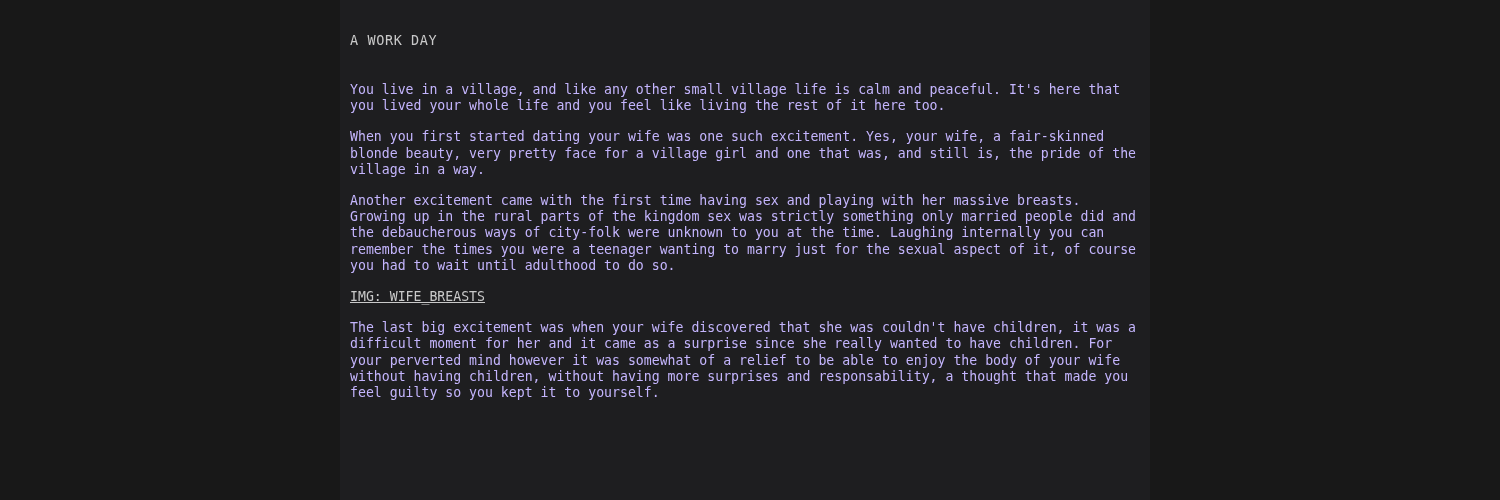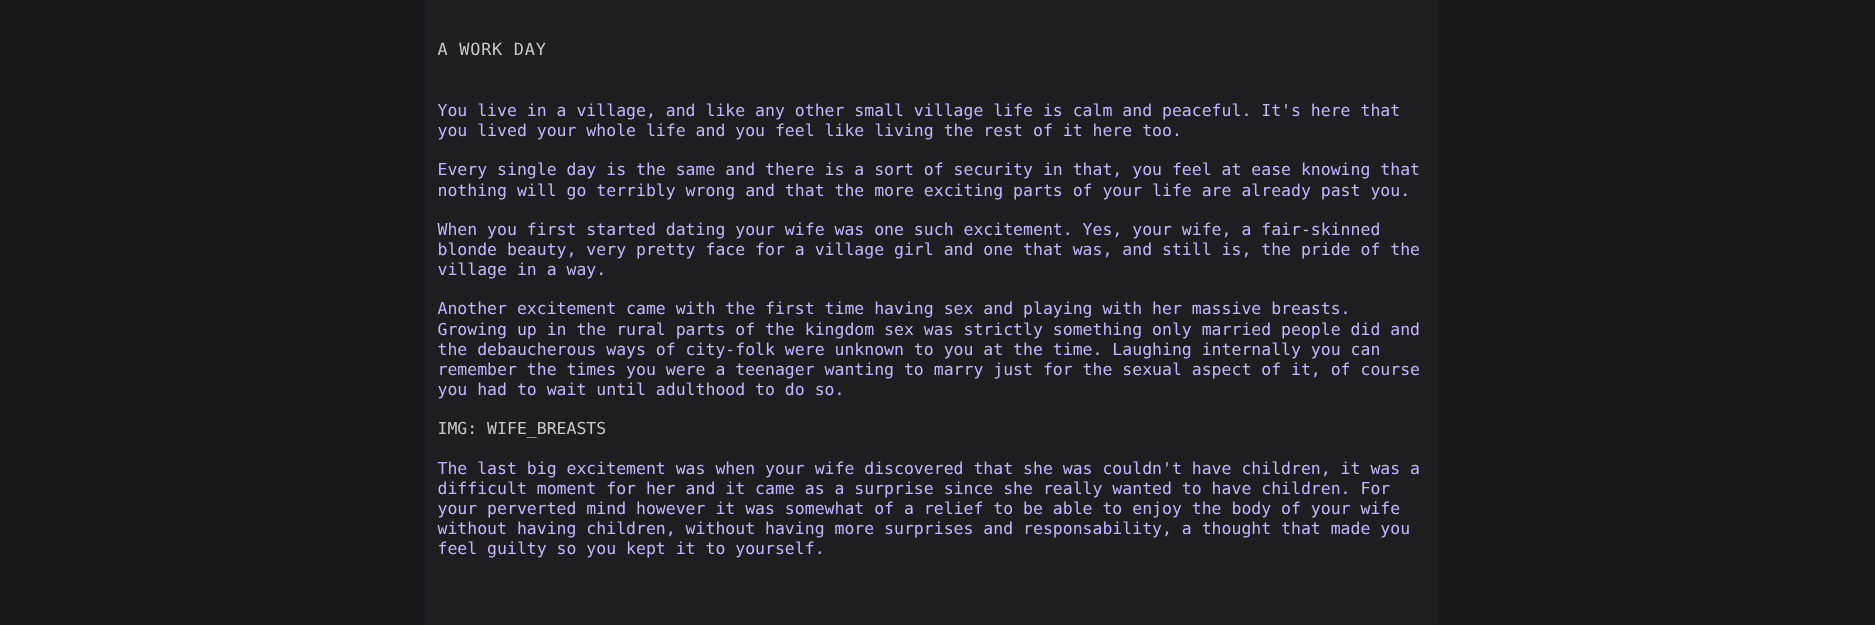--- a/index.html
+++ b/index.html
@@ -43,33 +43,33 @@
   .para {
     color: #c4b5fd;
     font-size: 13.2px;
     line-height: 16.2px;
     margin: 0 0 15px 0;
     white-space: pre-wrap;
     word-break: break-word;
   }
   .para.img-tag {
     color: #c9c9c9;
+    text-decoration: underline;
   }
   .para:last-child {
     margin-bottom: 0;
   }
 </style>
 </head>
 <body>
 
 <div class="page">
   <div class="column">
     <div class="inner">
       <div class="title">A WORK DAY</div>
       <div class="para">You live in a village, and like any other small village life is calm and peaceful. It's here that you lived your whole life and you feel like living the rest of it here too.</div>
-      <div class="para">Every single day is the same and there is a sort of security in that, you feel at ease knowing that nothing will go terribly wrong and that the more exciting parts of your life are already past you.</div>
       <div class="para">When you first started dating your wife was one such excitement. Yes, your wife, a fair-skinned blonde beauty, very pretty face for a village girl and one that was, and still is, the pride of the village in a way.</div>
       <div class="para">Another excitement came with the first time having sex and playing with her massive breasts. Growing up in the rural parts of the kingdom sex was strictly something only married people did and the debaucherous ways of city-folk were unknown to you at the time. Laughing internally you can remember the times you were a teenager wanting to marry just for the sexual aspect of it, of course you had to wait until adulthood to do so.</div>
       <div class="para img-tag">IMG: WIFE_BREASTS</div>
       <div class="para">The last big excitement was when your wife discovered that she was couldn't have children, it was a difficult moment for her and it came as a surprise since she really wanted to have children. For your perverted mind however it was somewhat of a relief to be able to enjoy the body of your wife without having children, without having more surprises and responsability, a thought that made you feel guilty so you kept it to yourself.</div>
     </div>
   </div>
 </div>
 
 </body></html>

